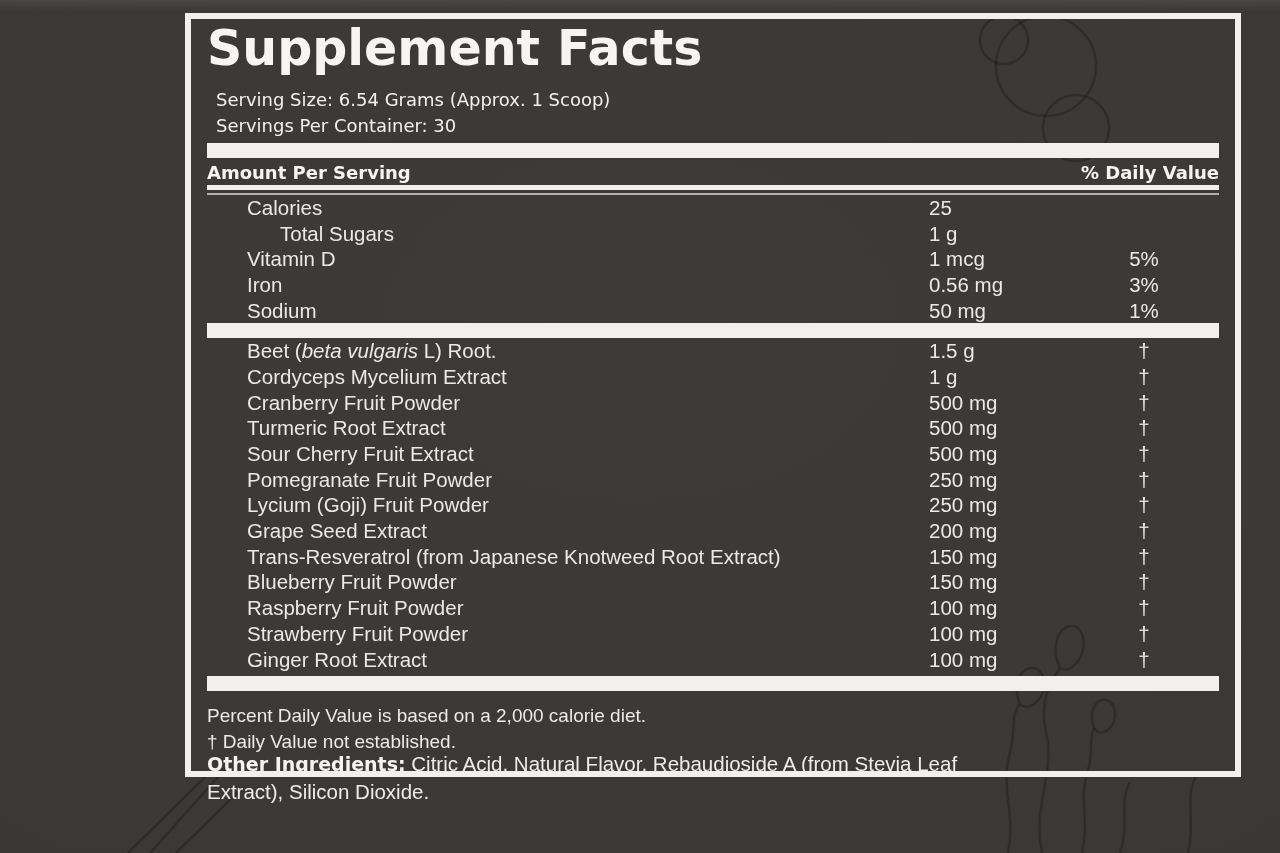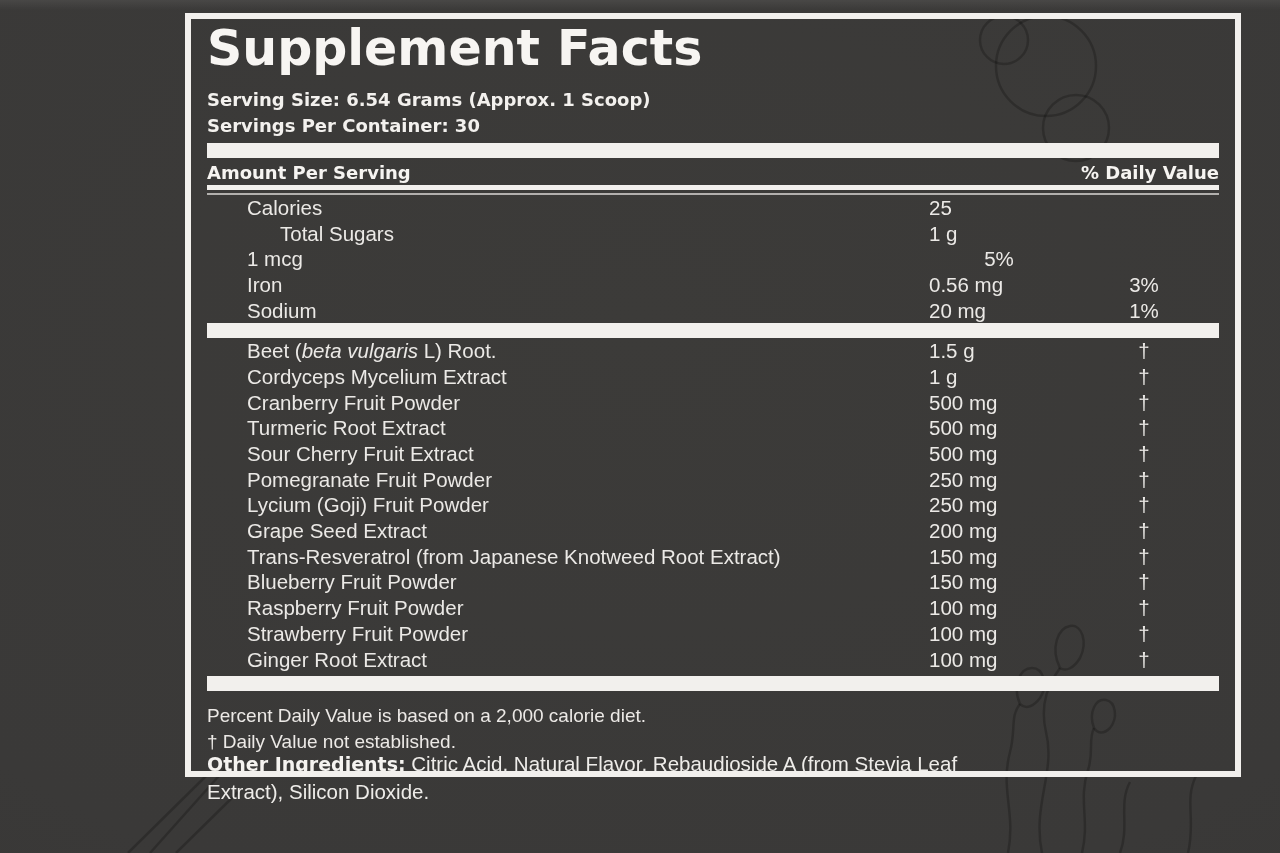--- a/index.html
+++ b/index.html
@@ -28,21 +28,21 @@
     color:#eae8e5;
   }
   .title{
     margin-top:4px;
     font-family:"DejaVu Sans",sans-serif;
     font-weight:bold;font-size:49px;line-height:52px;
     color:#f7f5f2;letter-spacing:0px;
   }
   .serving{
     font-family:"DejaVu Sans",sans-serif;
-    font-weight:bold;font-size:18px;line-height:26px;color:#f3f1ee;
+    font-weight:normal;font-size:18px;line-height:26px;color:#f3f1ee;margin-left:9px;
   }
   .serving.first{margin-top:12px;}
   .bar{height:15px;background:#f2f0ed;}
   .bar1{margin-top:4px;}
   .bar3{margin-top:4px;}
   .thead{
     margin-top:2px;height:25px;
     display:flex;justify-content:space-between;align-items:center;
     font-family:"DejaVu Sans",sans-serif;font-weight:bold;font-size:18px;color:#f6f4f1;gap:48px;
   }
@@ -125,33 +125,34 @@
         </div>
 
 
         <div class="row indent">
           <span class="name"><span>Total Sugars</span><span class="it"></span><span></span></span>
           <span class="amount">1 g</span>
           <span class="dv"></span>
         </div>
 
         <div class="row">
+          <span class="name"><span>Vitamin D</span><span class="it"></span><span></span></span>
           <span class="amount">1 mcg</span>
           <span class="dv">5%</span>
         </div>
 
         <div class="row">
           <span class="name"><span>Iron</span><span class="it"></span><span></span></span>
           <span class="amount">0.56 mg</span>
           <span class="dv">3%</span>
         </div>
 
         <div class="row">
           <span class="name"><span>Sodium</span><span class="it"></span><span></span></span>
-          <span class="amount">20 mg</span>
+          <span class="amount">50 mg</span>
           <span class="dv">1%</span>
         </div>
       </div>
 
     <div class="bar"></div>
 
     <div class="rows">
 
         <div class="row">
           <span class="name"><span>Beet (</span><span class="it">beta vulgaris</span><span> L) Root.</span></span>

